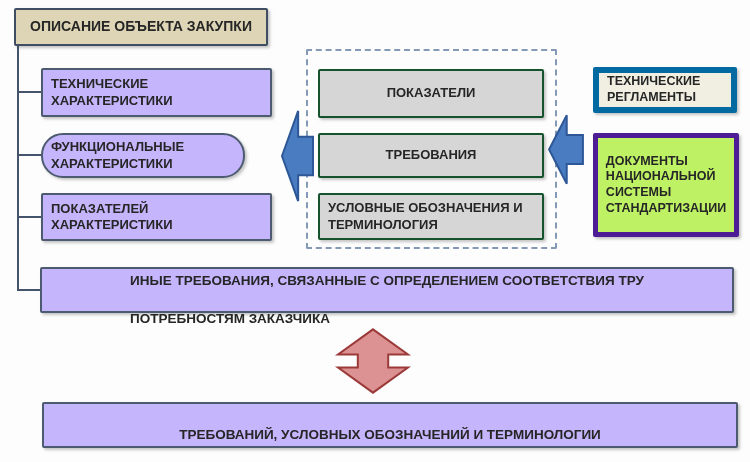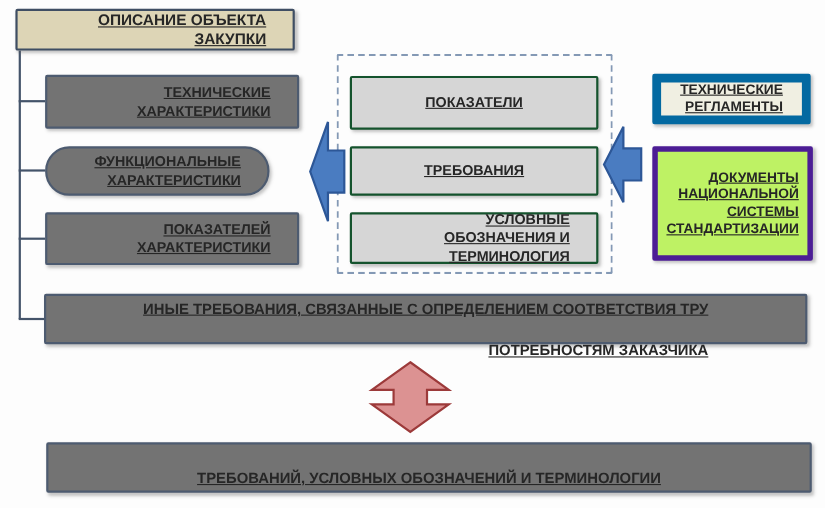--- a/index.html
+++ b/index.html
@@ -12,32 +12,31 @@
     font-weight: bold;
     color: #262626;
     overflow: hidden;
   }
   .box {
     position: absolute;
     box-sizing: border-box;
     display: flex;
     align-items: center;
     justify-content: center;
-    text-align: right;
+    text-align: left;
     border-radius: 2px;
     line-height: 1.25;
-    padding: 2px 24px;
-    text-decoration: underline;
+    padding: 2px 8px;
   }
   .shadow { box-shadow: 2px 2px 3px rgba(90, 90, 90, 0.35); }
 
   .tan   { background: #ddd5b6; border: 2px solid #3f4e63; font-size: 14px; }
-  .blue  { background: #737373; border: 2px solid #4d5b70; font-size: 13px; }
+  .blue  { background: #c4b5fd; border: 2px solid #4d5b70; font-size: 13px; }
   .gray  { background: #d6d6d6; border: 2px solid #14532d; font-size: 13px; }
-  .cream { background: #f0efe2; border: 8px solid #0369a1; font-size: 12.5px; }
+  .cream { background: #f0efe2; border: 6px solid #0369a1; font-size: 12.5px; }
   .green { background: #bef264; border: 5px solid #4c1d95; font-size: 12.5px; }
   .wide  { font-size: 13.5px; line-height: 1.35; }
 
   .dashed-group {
     position: absolute;
     left: 306px; top: 49px; width: 251px; height: 200px;
     border: 2px dashed #8499b5;
     box-sizing: border-box;
     border-radius: 2px;
   }

